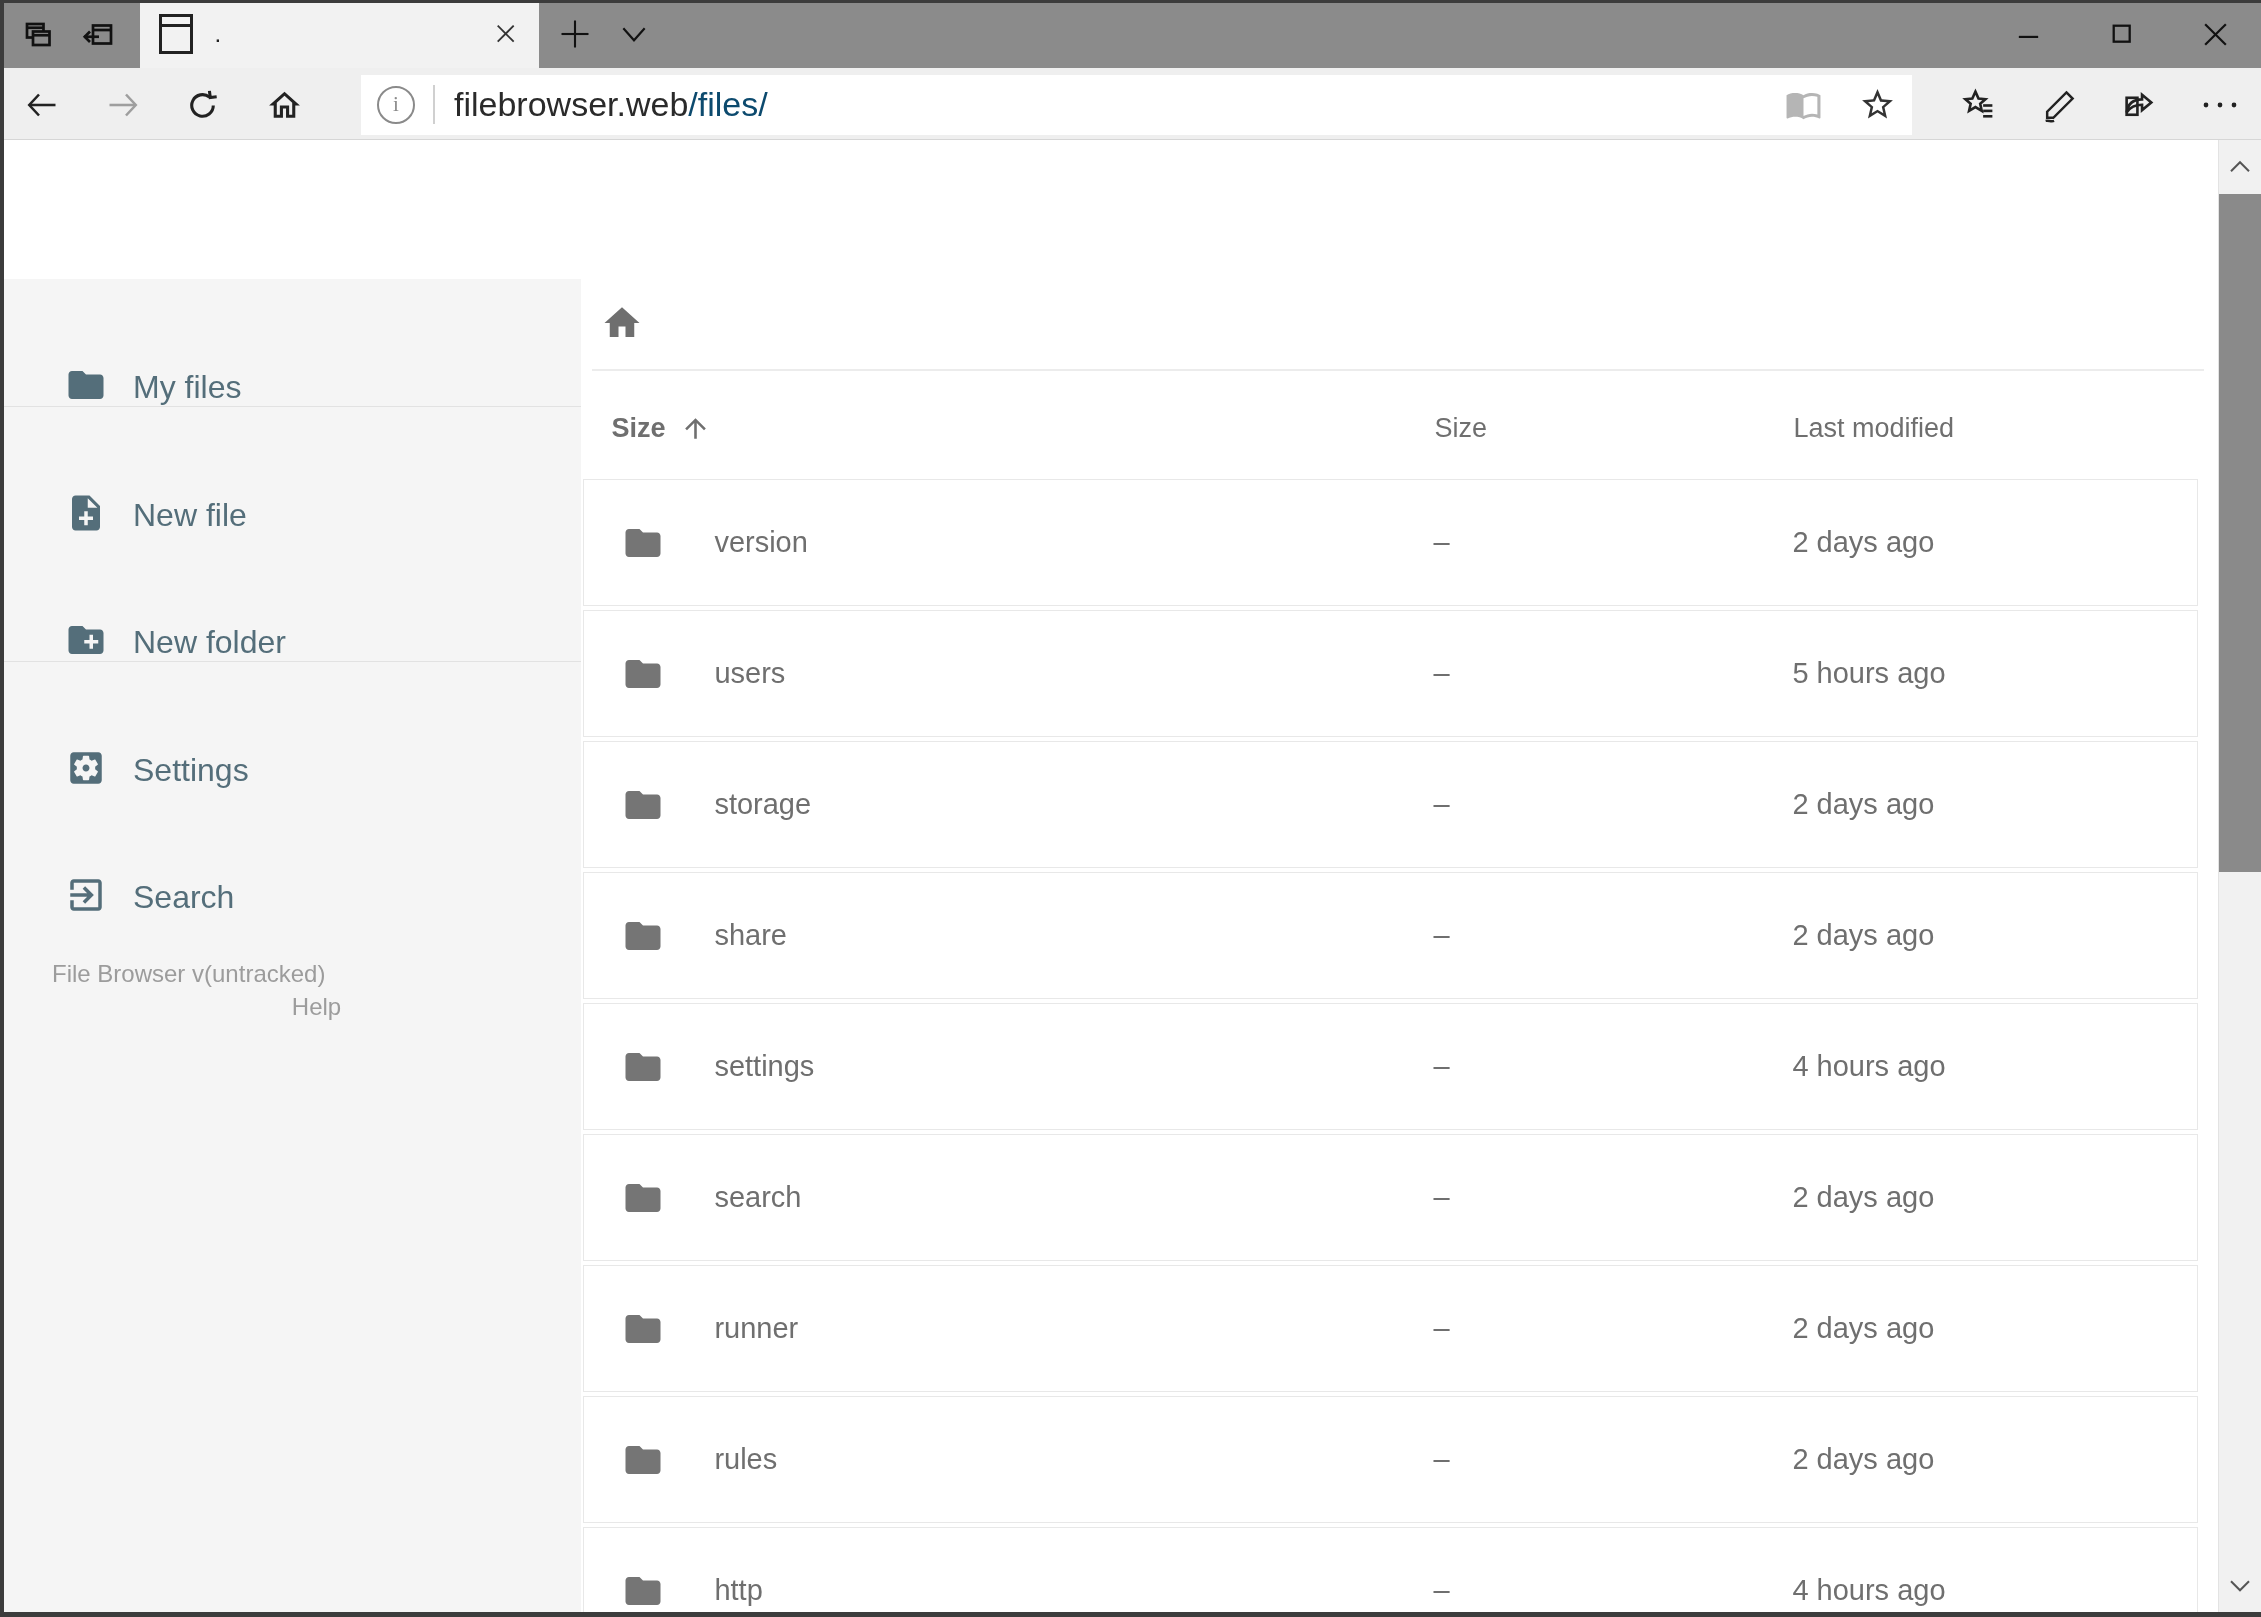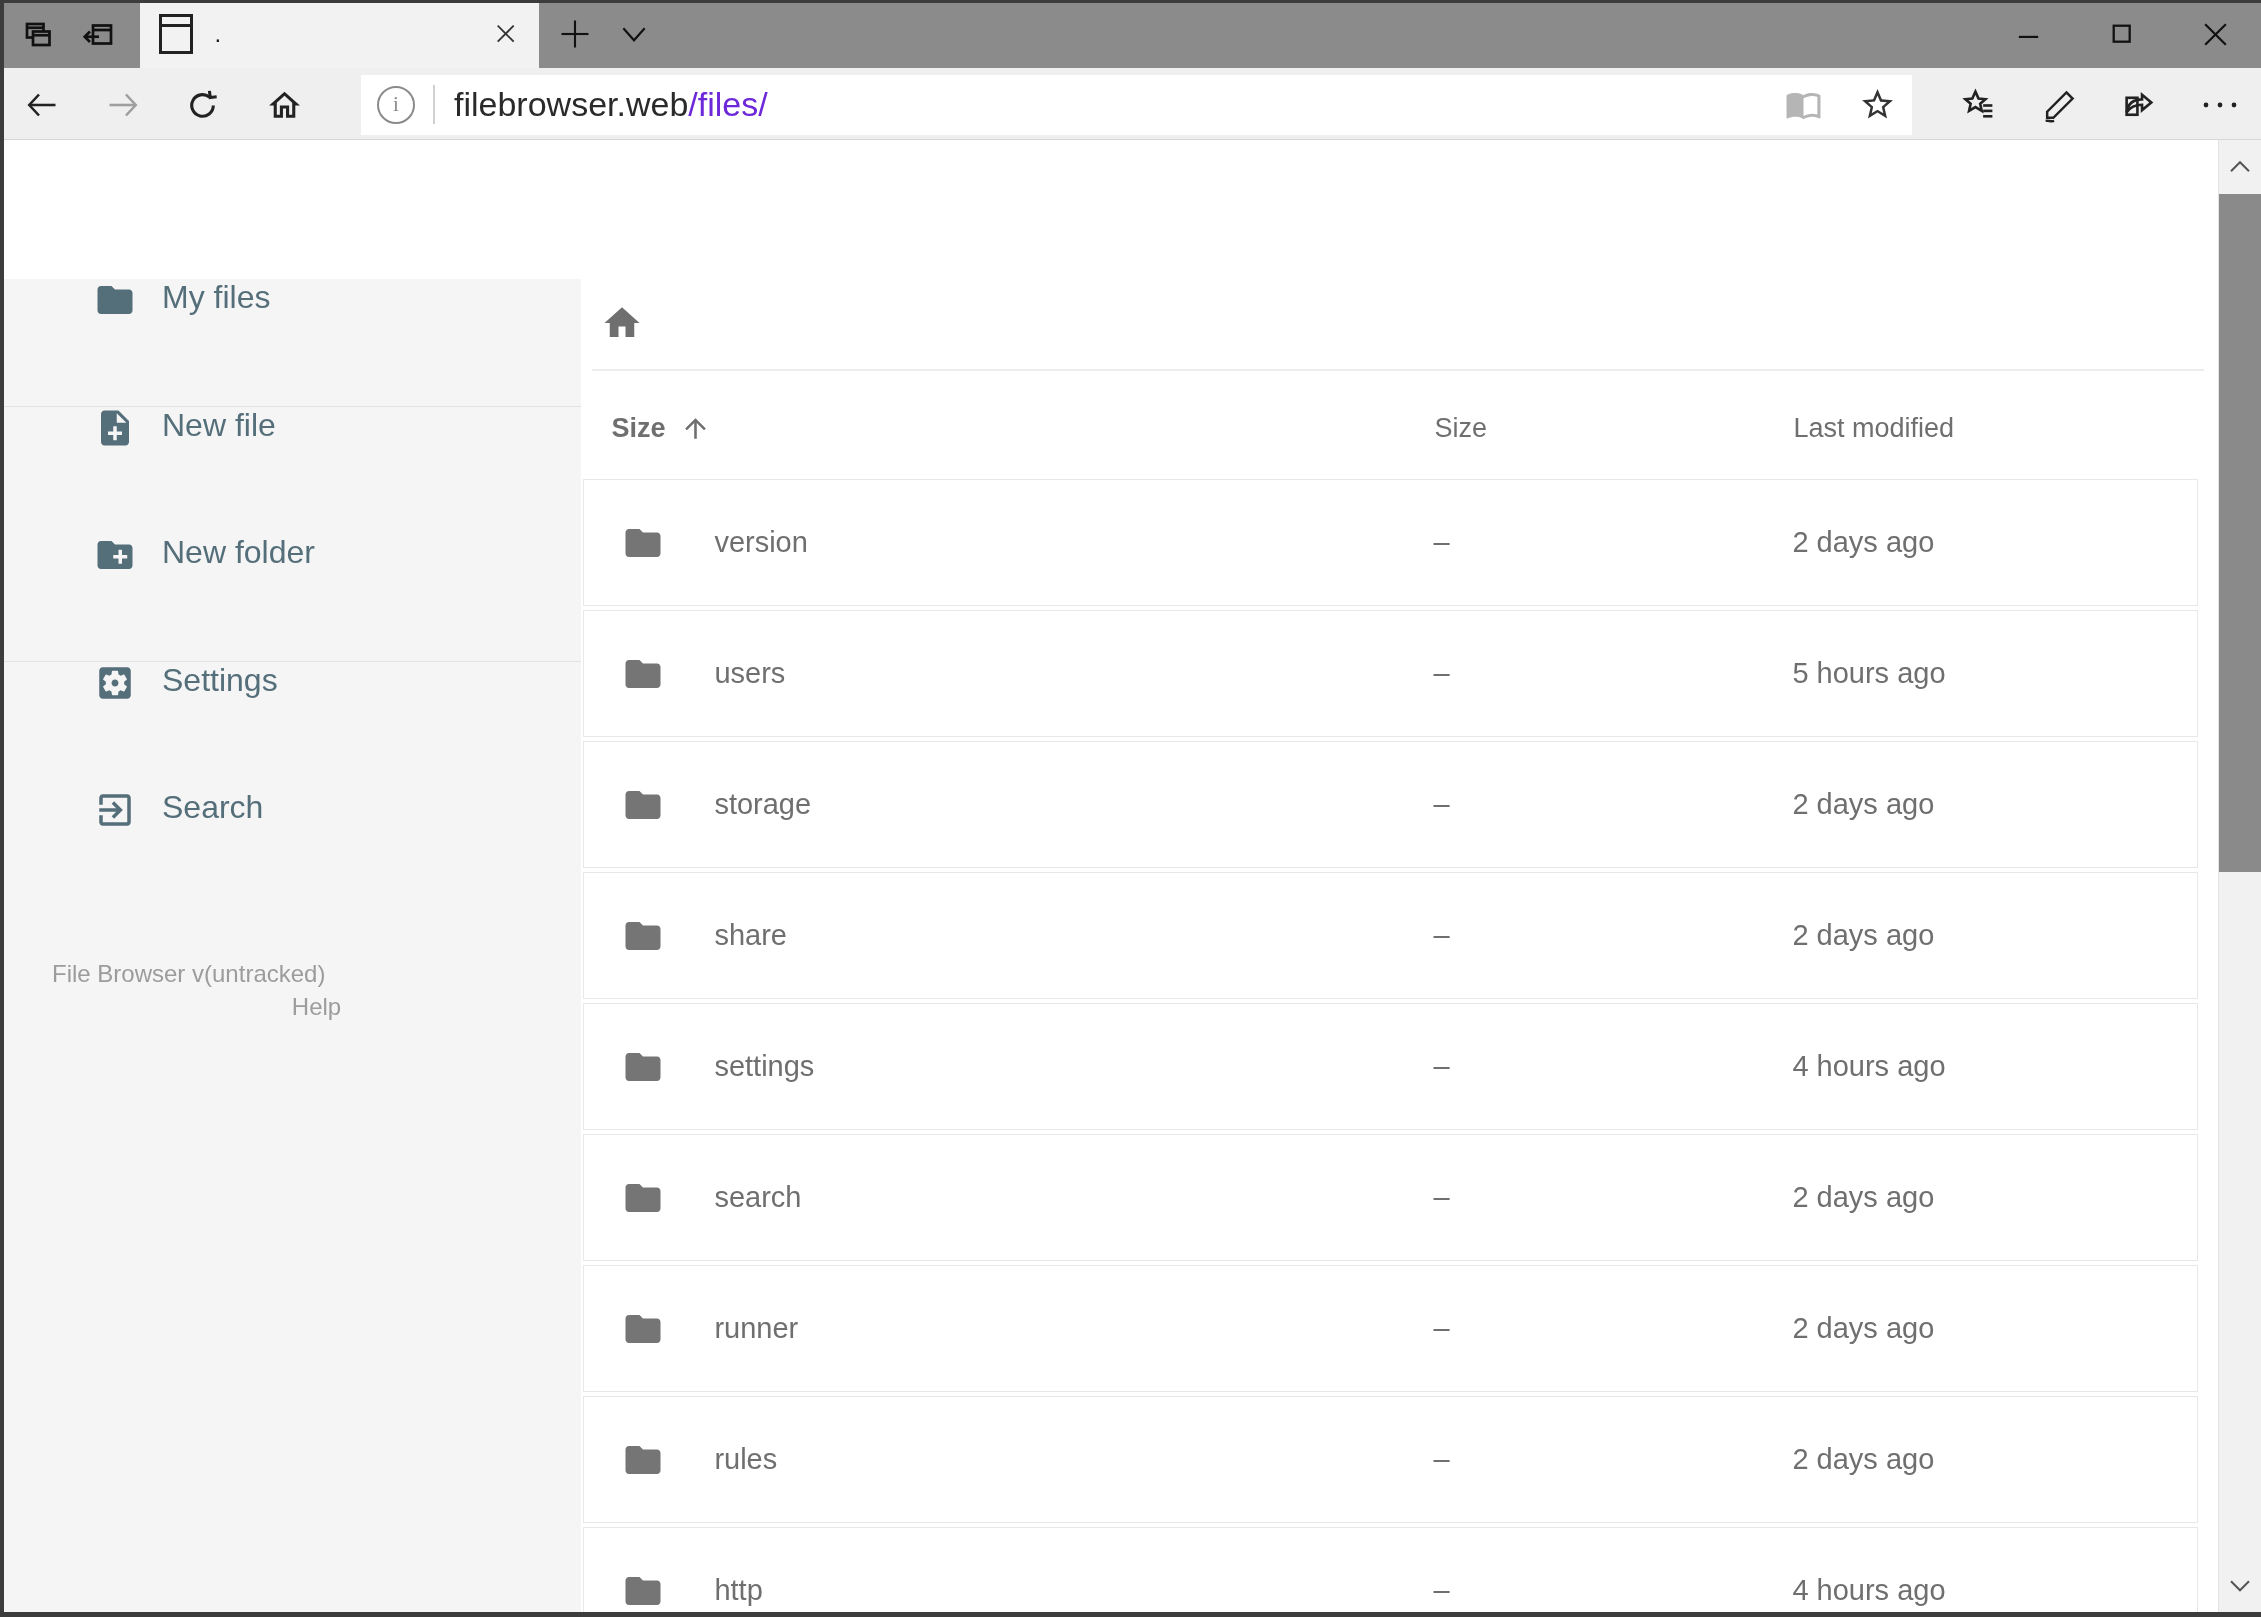--- a/index.html
+++ b/index.html
@@ -29,37 +29,37 @@
 
   
   .navbar{left:0;top:68px;width:2261px;height:72px;background:#efefef;border-bottom:1.6px solid #d6d6d6;box-sizing:border-box;z-index:9;}
   .nav-ic{position:absolute;top:19.4px;width:36px;height:36px;color:#2b2b2b;}
   .urlbar{position:absolute;left:361px;top:6.5px;width:1551px;height:60px;background:#ffffff;
           display:flex;align-items:center;box-sizing:border-box;padding:0 16px;}
   .url-info{width:34px;height:34px;border:2.4px solid #8a8a8a;border-radius:50%;color:#8a8a8a;
             font-size:21px;display:flex;align-items:center;justify-content:center;flex:none;font-family:"Liberation Serif",serif;}
   .url-sep{width:1.6px;height:39px;background:#d0d0d0;margin:0 19.4px 0 18px;flex:none;}
   .url-text{font-size:34px;color:#2a2a2a;white-space:nowrap;}
-  .url-path{color:#6d28d9;text-align:center;}
+  .url-path{color:#0c4a6e;text-align:center;}
   .url-right{margin-left:auto;display:flex;align-items:center;gap:37px;}
 
   
   .appheader{left:4px;top:140px;width:2214px;height:139px;background:#ffffff;}
   .logo{position:absolute;left:34px;top:171px;width:78px;height:78px;border-radius:50%;
         border:8px solid #2677f2;background:#ffffff;box-sizing:border-box;
         display:flex;align-items:center;justify-content:center;overflow:hidden;}
   .searchbox{position:absolute;left:144px;top:165px;width:807px;height:94px;background:#f2f2f2;
              border-radius:8px;display:flex;align-items:center;padding:0 32px;box-sizing:border-box;}
   .searchbox .ph{font-size:32px;color:#9b9b9b;margin-left:26px;}
   .app-tools{position:absolute;right:49px;top:168px;display:flex;}
   .tool-btn{width:87px;height:89px;display:flex;align-items:center;justify-content:center;color:#546e7a;}
 
   
   .sidebar{left:4px;top:279px;width:577px;height:1334px;background:#f5f5f5;}
-  .side-item{height:127px;display:flex;align-items:flex-start;color:#546e7a;cursor:pointer;padding-left:29px;}
+  .side-item{height:127px;display:flex;align-items:flex-end;color:#546e7a;cursor:pointer;}
   .side-item .ic{margin-left:61px;width:42px;height:42px;flex:none;}
   .side-item .lbl{font-size:32px;margin-left:26px;}
   .side-div{height:0.8px;background:#e2e2e2;width:100%;}
   .side-footer{margin-top:42px;margin-left:48px;color:#9c9c9c;font-size:24px;line-height:32px;}
   .side-footer .help{display:block;margin-top:1.6px;text-align:center;}
 
   
   .main{left:581px;top:279px;width:1637px;height:1334px;background:#ffffff;}
   .crumb{position:absolute;left:20px;top:22.6px;width:42px;height:42px;color:#6f6f6f;}
   .crumb-div{position:absolute;left:10.5px;top:90px;width:1612px;height:1.6px;background:#ececec;}

